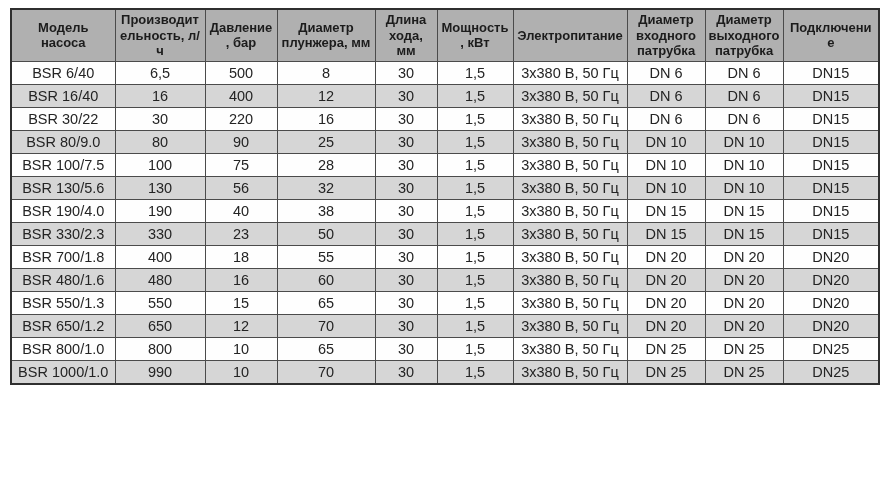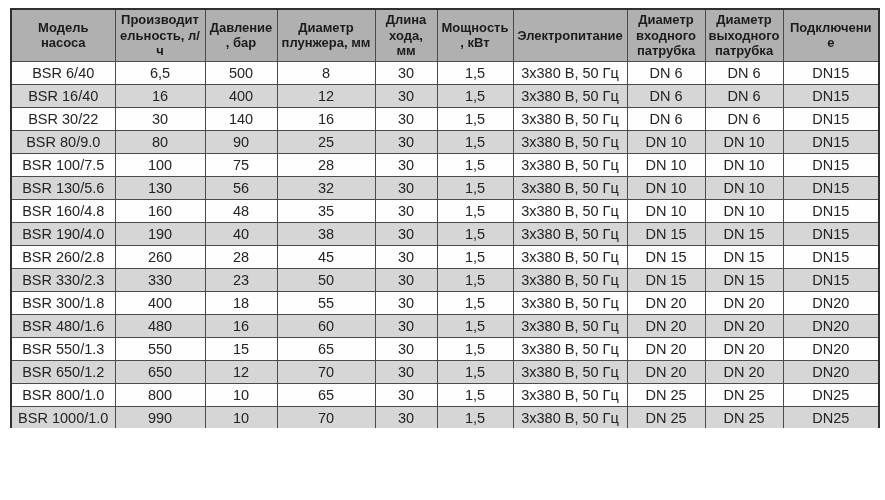--- a/index.html
+++ b/index.html
@@ -2,21 +2,21 @@
 <html><head>
 <meta charset="utf-8">
 <style>
   html, body {
     margin: 0;
     padding: 0;
     background: #ffffff;
   }
   .page {
     width: 885px;
-    height: 428px;
+    height: 500px;
     box-sizing: border-box;
     padding: 8px 7px 8px 10px;
     background: #ffffff;
     font-family: "Liberation Sans", "DejaVu Sans", sans-serif;
   }
   table.spec-table {
     border-collapse: collapse;
     table-layout: fixed;
     width: 868px;
     border: 2px solid #2f2f2f;
@@ -101,21 +101,21 @@
           <td>30</td>
           <td>1,5</td>
           <td>3х380 В, 50 Гц</td>
           <td>DN 6</td>
           <td>DN 6</td>
           <td>DN15</td>
         </tr>
         <tr>
           <td>BSR 30/22</td>
           <td>30</td>
-          <td>140</td>
+          <td>220</td>
           <td>16</td>
           <td>30</td>
           <td>1,5</td>
           <td>3х380 В, 50 Гц</td>
           <td>DN 6</td>
           <td>DN 6</td>
           <td>DN15</td>
         </tr>
         <tr>
           <td>BSR 80/9.0</td>
@@ -147,69 +147,45 @@
           <td>56</td>
           <td>32</td>
           <td>30</td>
           <td>1,5</td>
           <td>3х380 В, 50 Гц</td>
           <td>DN 10</td>
           <td>DN 10</td>
           <td>DN15</td>
         </tr>
         <tr>
-          <td>BSR 160/4.8</td>
-          <td>160</td>
-          <td>48</td>
-          <td>35</td>
-          <td>30</td>
-          <td>1,5</td>
-          <td>3х380 В, 50 Гц</td>
-          <td>DN 10</td>
-          <td>DN 10</td>
-          <td>DN15</td>
-        </tr>
-        <tr>
           <td>BSR 190/4.0</td>
           <td>190</td>
           <td>40</td>
           <td>38</td>
           <td>30</td>
           <td>1,5</td>
           <td>3х380 В, 50 Гц</td>
           <td>DN 15</td>
           <td>DN 15</td>
           <td>DN15</td>
         </tr>
         <tr>
-          <td>BSR 260/2.8</td>
-          <td>260</td>
-          <td>28</td>
-          <td>45</td>
-          <td>30</td>
-          <td>1,5</td>
-          <td>3х380 В, 50 Гц</td>
-          <td>DN 15</td>
-          <td>DN 15</td>
-          <td>DN15</td>
-        </tr>
-        <tr>
           <td>BSR 330/2.3</td>
           <td>330</td>
           <td>23</td>
           <td>50</td>
           <td>30</td>
           <td>1,5</td>
           <td>3х380 В, 50 Гц</td>
           <td>DN 15</td>
           <td>DN 15</td>
           <td>DN15</td>
         </tr>
         <tr>
-          <td>BSR 300/1.8</td>
+          <td>BSR 700/1.8</td>
           <td>400</td>
           <td>18</td>
           <td>55</td>
           <td>30</td>
           <td>1,5</td>
           <td>3х380 В, 50 Гц</td>
           <td>DN 20</td>
           <td>DN 20</td>
           <td>DN20</td>
         </tr>

